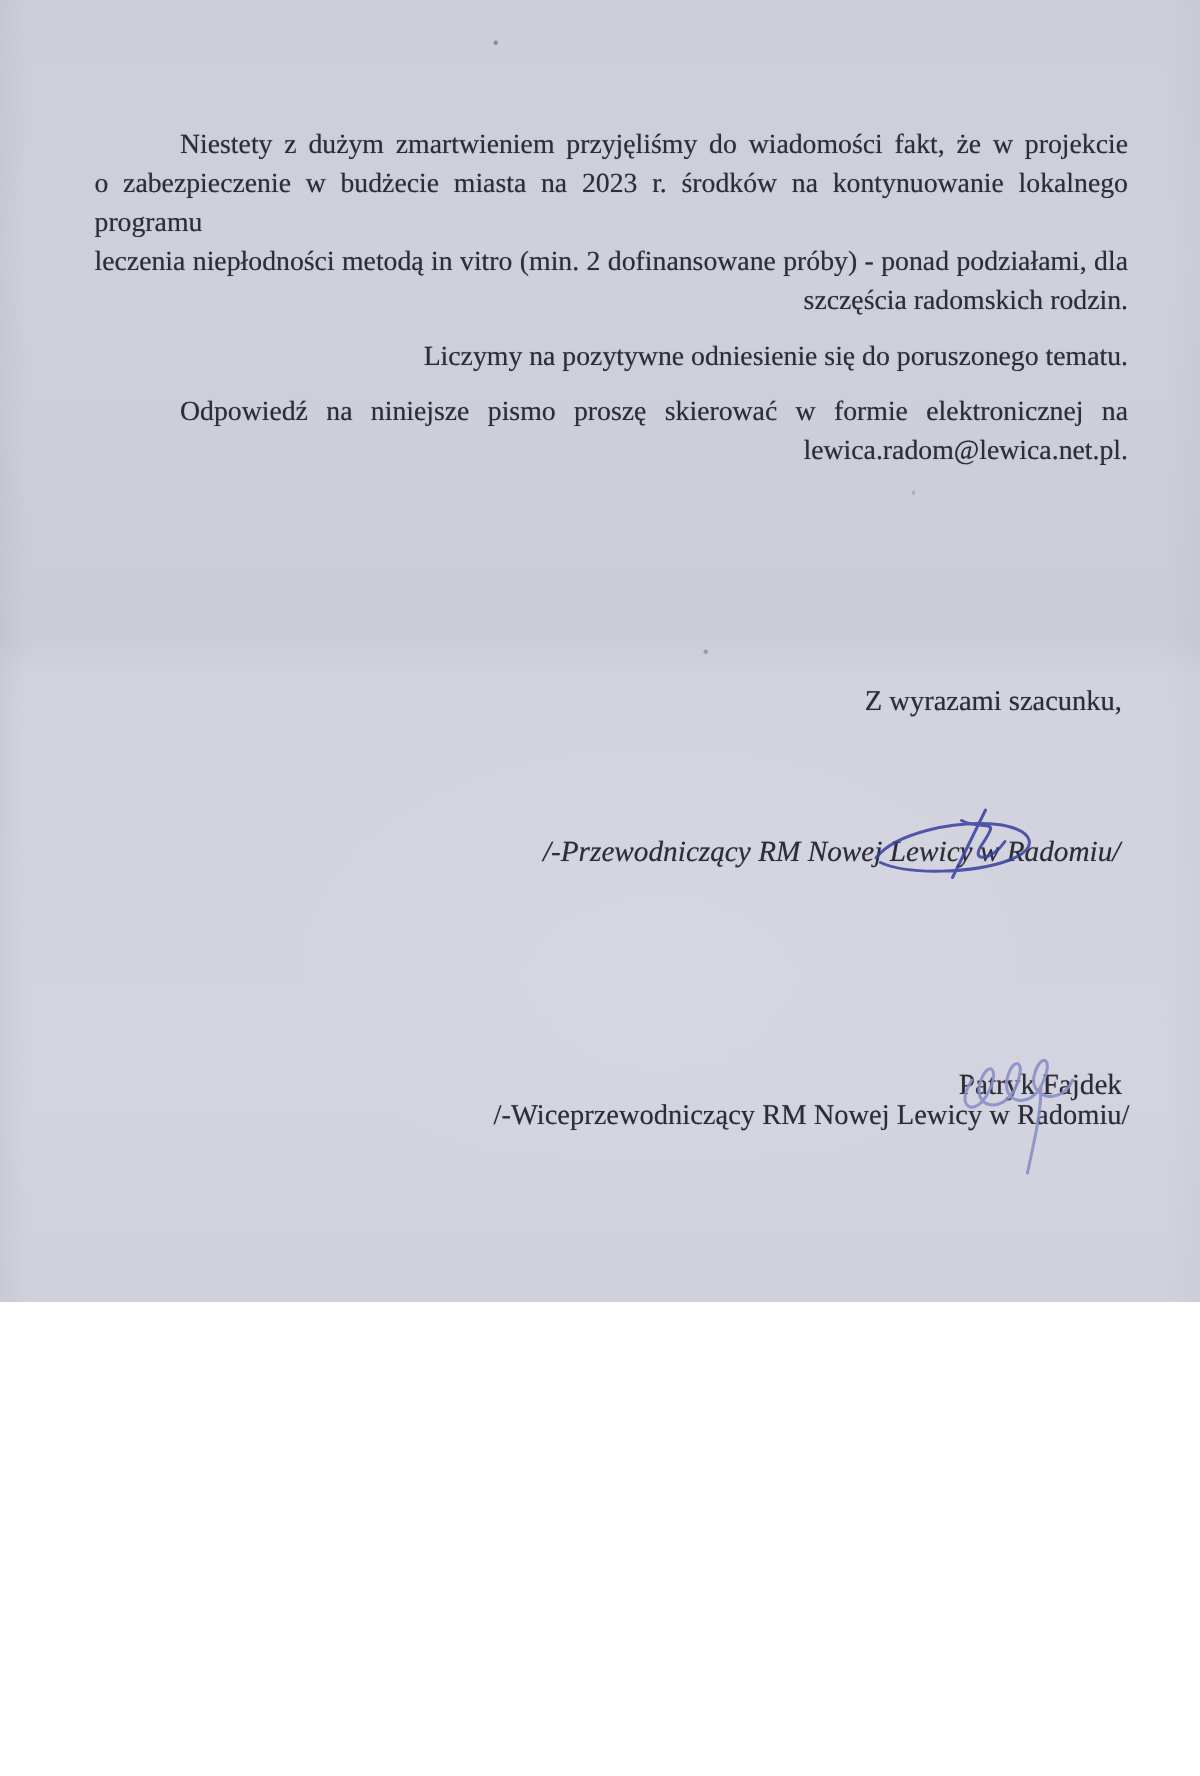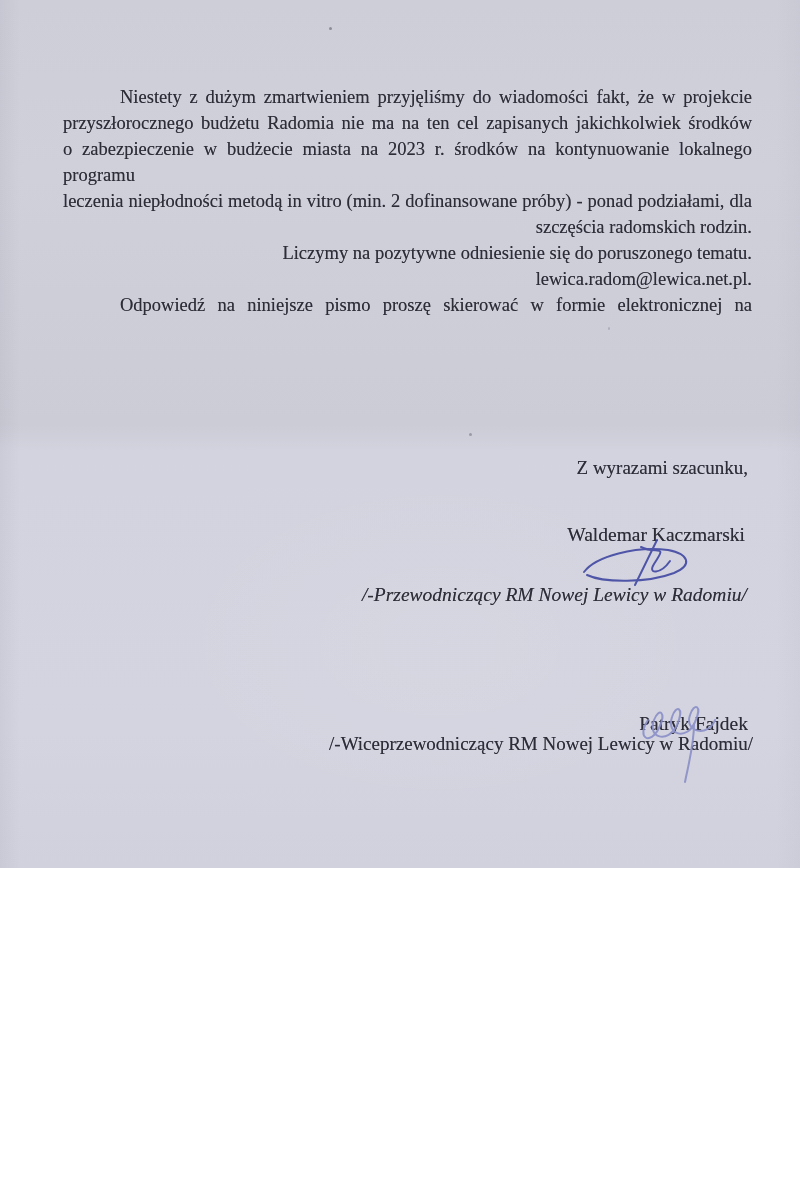--- a/index.html
+++ b/index.html
@@ -25,21 +25,21 @@
     position: absolute;
     left: 63px;
     top: 84px;
     width: 689px;
     font-size: 18.5px;
     line-height: 26px;
     color: #2d2d38;
     text-shadow: 0 0 0.6px rgba(45,45,58,0.55);
   }
   .para { margin: 0; }
-  .para + .para { }
+  .para + .para { margin-top: 11px; }
   .line {
     text-align: right;
   }
   .line.just {
     text-align: justify;
     text-align-last: justify;
   }
   .line.first {
     padding-left: 57px;
   }
@@ -57,21 +57,21 @@
     position: absolute;
     top: 522px;
     right: 55px;
     font-size: 19.5px;
     line-height: 26px;
     color: #2c2c37;
     text-shadow: 0 0 0.6px rgba(45,45,58,0.55);
   }
   .sig-title-1 {
     position: absolute;
-    top: 582px;
+    top: 556px;
     right: 53px;
     font-size: 19.5px;
     line-height: 26px;
     font-style: italic;
     color: #2d2d38;
     text-shadow: 0 0 0.6px rgba(45,45,58,0.55);
   }
   .sig-name-2 {
     position: absolute;
     top: 711px;
@@ -113,37 +113,35 @@
   .speck-3 { left: 608px; top: 327px; width: 2px; height: 3px; background: #adaeba; }
 </style>
 </head>
 <body>
 
 <div class="paper">
 
   <div class="body-text">
     <div class="para">
       <div class="line first just">Niestety z dużym zmartwieniem przyjęliśmy do wiadomości fakt, że w projekcie</div>
-      <div class="line just">przyszłorocznego budżetu Radomia nie ma na ten cel zapisanych jakichkolwiek środków</div>
       <div class="line just">o zabezpieczenie w budżecie miasta na 2023 r. środków na kontynuowanie lokalnego programu</div>
       <div class="line just">leczenia niepłodności metodą in vitro (min. 2 dofinansowane próby) - ponad podziałami, dla</div>
       <div class="line">szczęścia radomskich rodzin.</div>
     </div>
     <div class="para">
       <div class="line first">Liczymy na pozytywne odniesienie się do poruszonego tematu.</div>
     </div>
     <div class="para">
+      <div class="line first just">Odpowiedź na niniejsze pismo proszę skierować w formie elektronicznej na</div>
       <div class="line">lewica.radom@lewica.net.pl.</div>
-      <div class="line first just">Odpowiedź na niniejsze pismo proszę skierować w formie elektronicznej na</div>
     </div>
   </div>
 
   <div class="closing-line">Z wyrazami szacunku,</div>
 
-  <div class="sig-name-1">Waldemar Kaczmarski</div>
   <div class="sig-title-1">/-Przewodniczący RM Nowej Lewicy w Radomiu/</div>
 
   <svg class="sig-ink-1" viewBox="0 0 125 55" xmlns="http://www.w3.org/2000/svg">
     <g fill="none" stroke="#383f9e" stroke-width="2" stroke-linecap="round" opacity="0.85">
       <path d="M6,36 C18,20 58,10 90,14 C111,18 115,29 96,37 C70,47 26,47 9,39"></path>
       <path d="M79,4 L57,49"></path>
       <path d="M63,11 C79,19 90,7 76,28 C69,39 83,38 92,25"></path>
     </g>
   </svg>
 

